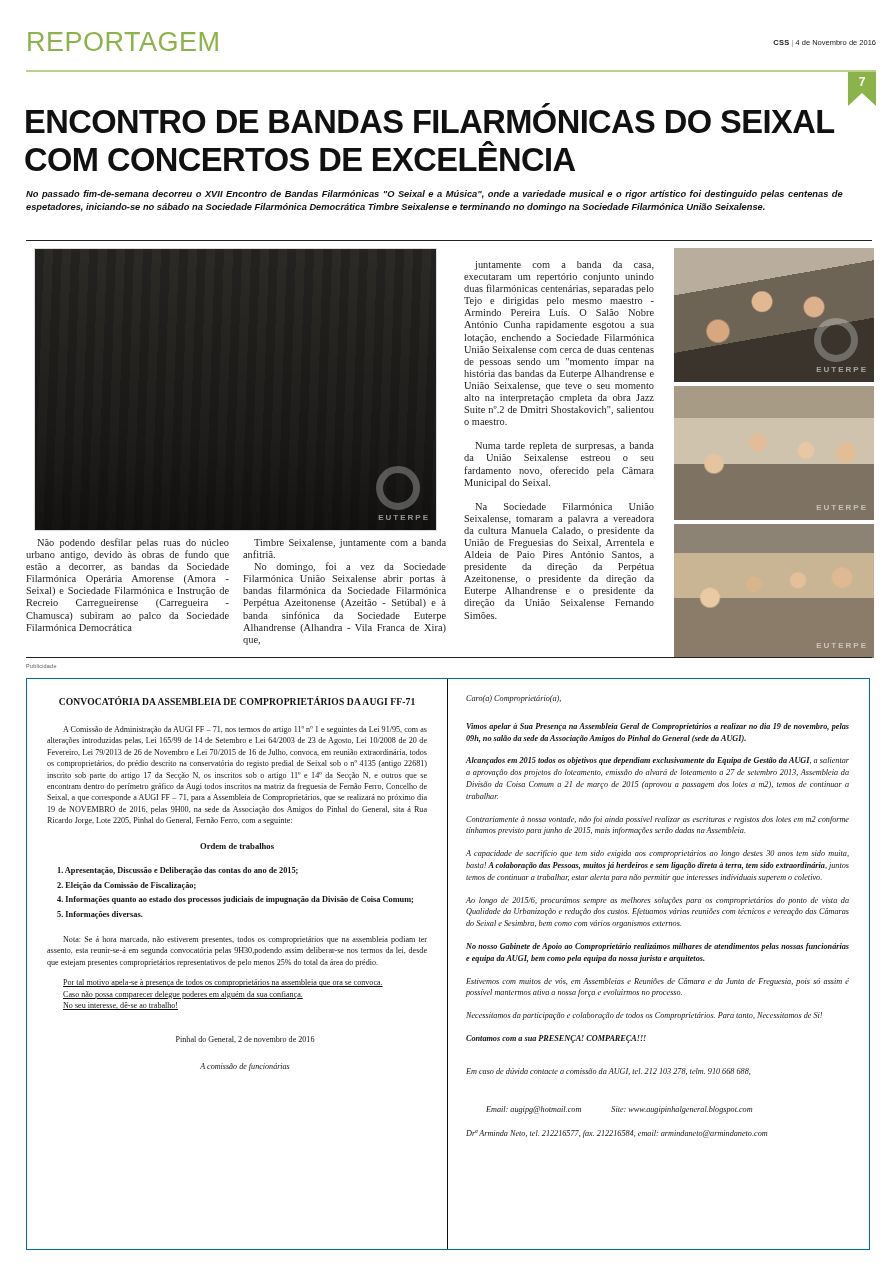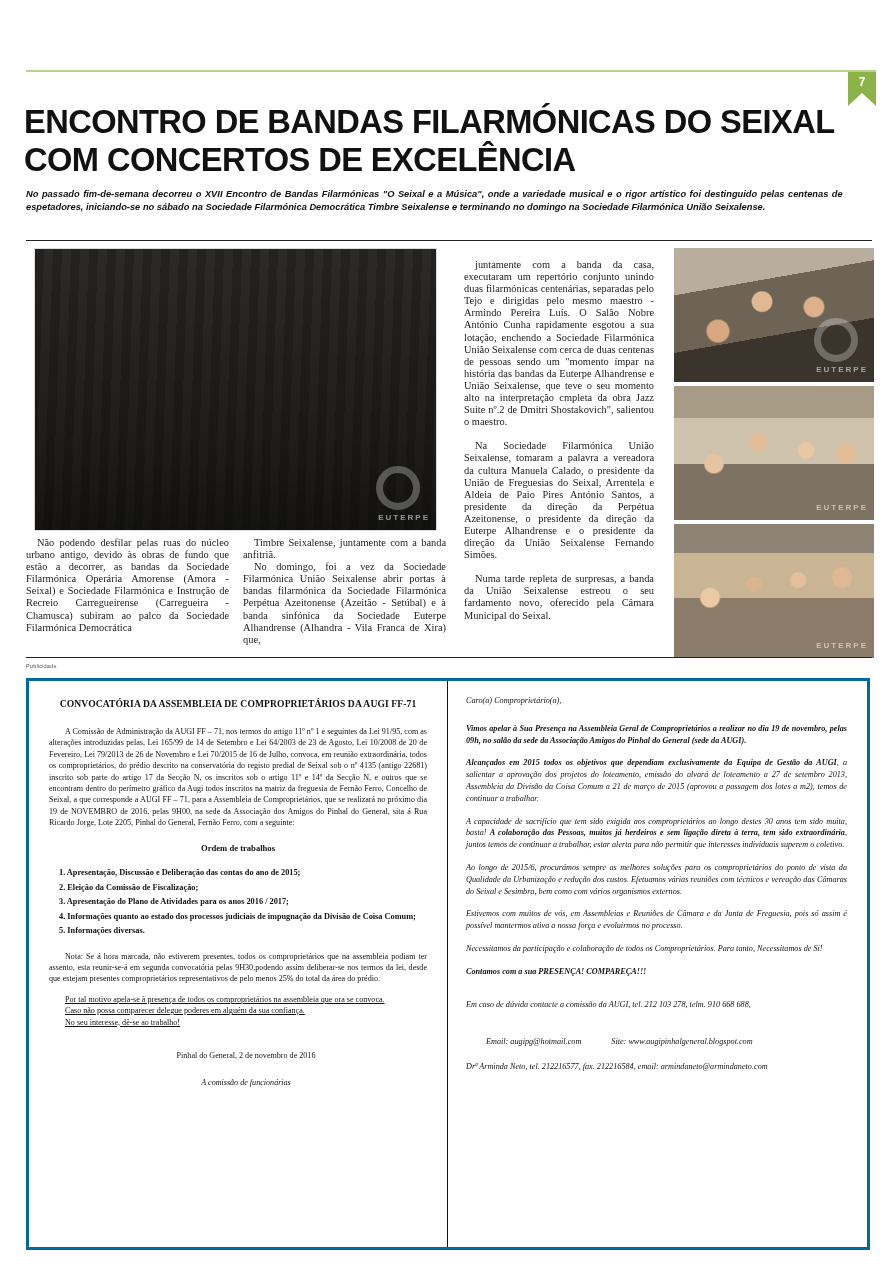--- a/index.html
+++ b/index.html
@@ -246,21 +246,21 @@
     color: #555;
     letter-spacing: .2px;
   }
 
   .ad-box {
     position: absolute;
     left: 26px;
     top: 678px;
     width: 844px;
     height: 572px;
-    border: 3px solid #0369a1;
+    border: 1px solid #0369a1;
     display: flex;
   }
   .ad-left {
     width: 422px;
     padding: 16px 20px 10px 20px;
     border-right: 1px solid #111;
     font-family: "Liberation Serif", serif;
     font-size: 8.1px;
     line-height: 11.4px;
     color: #111;
@@ -322,20 +322,26 @@
     margin-bottom: 13px;
     margin-left: 20px;
   }
   .ad-right .spacer { height: 10px; }
 </style>
 </head>
 <body>
 
 <div class="page">
 
+  <div class="masthead">
+    <div class="section-title">REPORTAGEM</div>
+    <div class="masthead-right">
+      <span class="brand">CSS</span><span class="sep">|</span><span>4 de Novembro de 2016</span>
+    </div>
+  </div>
   <div class="header-rule"></div>
   <div class="page-flag">
     <span class="num">7</span>
   </div>
 
   <div class="headline">
     <div>ENCONTRO DE BANDAS FILARMÓNICAS DO SEIXAL</div>
     <div>COM CONCERTOS DE EXCELÊNCIA</div>
   </div>
 
@@ -346,22 +352,22 @@
   <div class="article">
 
     <div class="photo-main">
       <div class="ph ph-main"></div>
       <div class="wm-ring"></div>
       <div class="wm">EUTERPE</div>
     </div>
 
     <div class="col-text">
       <p>juntamente com a banda da casa, executaram um repertório conjunto unindo duas filarmónicas centenárias, separadas pelo Tejo e dirigidas pelo mesmo maestro - Armindo Pereira Luís. O Salão Nobre António Cunha rapidamente esgotou a sua lotação, enchendo a Sociedade Filarmónica União Seixalense com cerca de duas centenas de pessoas sendo um "momento ímpar na história das bandas da Euterpe Alhandrense e União Seixalense, que teve o seu momento alto na interpretação cmpleta da obra Jazz Suite nº.2 de Dmitri Shostakovich", salientou o maestro.</p>
+      <p>Numa tarde repleta de surpresas, a banda da União Seixalense estreou o seu fardamento novo, oferecido pela Câmara Municipal do Seixal.</p>
       <p>Na Sociedade Filarmónica União Seixalense, tomaram a palavra a vereadora da cultura Manuela Calado, o presidente da União de Freguesias do Seixal, Arrentela e Aldeia de Paio Pires António Santos, a presidente da direção da Perpétua Azeitonense, o presidente da direção da Euterpe Alhandrense e o presidente da direção da União Seixalense Fernando Simões.</p>
-      <p>Numa tarde repleta de surpresas, a banda da União Seixalense estreou o seu fardamento novo, oferecido pela Câmara Municipal do Seixal.</p>
     </div>
 
     <div class="lower-cols">
       <div class="c">
         <p>Não podendo desfilar pelas ruas do núcleo urbano antigo, devido às obras de fundo que estão a decorrer, as bandas da Sociedade Filarmónica Operária Amorense (Amora - Seixal) e Sociedade Filarmónica e Instrução de Recreio Carregueirense (Carregueira - Chamusca) subiram ao palco da Sociedade Filarmónica Democrática</p>
       </div>
       <div class="c">
         <p>Timbre Seixalense, juntamente com a banda anfitriã.</p>
         <p>No domingo, foi a vez da Sociedade Filarmónica União Seixalense abrir portas à bandas filarmónica da Sociedade Filarmónica Perpétua Azeitonense (Azeitão - Setúbal) e à banda sinfónica da Sociedade Euterpe Alhandrense (Alhandra - Vila Franca de Xira) que,</p>
       </div>
@@ -391,21 +397,20 @@
   <div class="ad-box">
 
     <div class="ad-left">
       <div class="ad-title">CONVOCATÓRIA DA ASSEMBLEIA DE COMPROPRIETÁRIOS DA AUGI FF-71</div>
       <p>A Comissão de Administração da AUGI FF – 71, nos termos do artigo 11º nº 1 e seguintes da Lei 91/95, com as alterações introduzidas pelas, Lei 165/99 de 14 de Setembro e Lei 64/2003 de 23 de Agosto, Lei 10/2008 de 20 de Fevereiro, Lei 79/2013 de 26 de Novembro e Lei 70/2015 de 16 de Julho, convoca, em reunião extraordinária, todos os comproprietários, do prédio descrito na conservatória do registo predial de Seixal sob o nº 4135 (antigo 22681) inscrito sob parte do artigo 17 da Secção N, os inscritos sob o artigo 11º e 14º da Secção N, e outros que se encontram dentro do perímetro gráfico da Augi todos inscritos na matriz da freguesia de Fernão Ferro, Concelho de Seixal, a que corresponde a AUGI FF – 71, para a Assembleia de Comproprietários, que se realizará no próximo dia 19 de NOVEMBRO de 2016, pelas 9H00, na sede da Associação dos Amigos do Pinhal do General, sita á Rua Ricardo Jorge, Lote 2205, Pinhal do General, Fernão Ferro, com a seguinte:</p>
 
       <div class="ordem">Ordem de trabalhos</div>
       <ul class="ordem-list">
         <li>1. Apresentação, Discussão e Deliberação das contas do ano de 2015;</li>
         <li>2. Eleição da Comissão de Fiscalização;</li>
-        <li>3. Apresentação do Plano de Atividades para os anos 2016 / 2017;</li>
         <li>4. Informações quanto ao estado dos processos judiciais de impugnação da Divisão de Coisa Comum;</li>
         <li>5. Informações diversas.</li>
       </ul>
 
       <p class="nota">Nota: Se á hora marcada, não estiverem presentes, todos os comproprietários que na assembleia podiam ter assento, esta reunir-se-á em segunda convocatória pelas 9H30,podendo assim deliberar-se nos termos da lei, desde que estejam presentes comproprietários representativos de pelo menos 25% do total da área do prédio.</p>
 
       <p class="plain-block">
         <span class="ln">Por tal motivo apela-se à presença de todos os comproprietários na assembleia que ora se convoca.</span>
         <span class="ln">Caso não possa comparecer delegue poderes em alguém da sua confiança.</span>
         <span class="ln">No seu interesse, dê-se ao trabalho!</span>
@@ -415,25 +420,27 @@
       <p class="sig">A comissão de funcionárias</p>
     </div>
 
     <div class="ad-right">
       <p class="greeting">Caro(a) Comproprietário(a),</p>
 
       <p class="b">Vimos apelar à Sua Presença na Assembleia Geral de Comproprietários a realizar no dia 19 de novembro, pelas 09h, no salão da sede da Associação Amigos do Pinhal do General (sede da AUGI).</p>
 
       <p><span class="b">Alcançados em 2015 todos os objetivos que dependiam exclusivamente da Equipa de Gestão da AUGI</span><span>, a salientar a aprovação dos projetos do loteamento, emissão do alvará de loteamento a 27 de setembro 2013, Assembleia da Divisão da Coisa Comum a 21 de março de 2015 (aprovou a passagem dos lotes a m2), temos de continuar a trabalhar.</span></p>
 
+      <p>Contrariamente à nossa vontade, não foi ainda possível realizar as escrituras e registos dos lotes em m2 conforme tínhamos previsto para junho de 2015, mais informações serão dadas na Assembleia.</p>
 
       <p><span>A capacidade de sacrifício que tem sido exigida aos comproprietários ao longo destes 30 anos tem sido muita, basta! </span><span class="b">A colaboração das Pessoas, muitos já herdeiros e sem ligação direta à terra, tem sido extraordinária</span><span>, juntos temos de continuar a trabalhar, estar alerta para não permitir que interesses individuais superem o coletivo.</span></p>
 
       <p>Ao longo de 2015/6, procurámos sempre as melhores soluções para os comproprietários do ponto de vista da Qualidade da Urbanização e redução dos custos. Efetuamos várias reuniões com técnicos e vereação das Câmaras do Seixal e Sesimbra, bem como com vários organismos externos.</p>
 
+      <p class="b">No nosso Gabinete de Apoio ao Comproprietário realizámos milhares de atendimentos pelas nossas funcionárias e equipa da AUGI, bem como pela equipa da nossa jurista e arquitetos.</p>
 
       <p>Estivemos com muitos de vós, em Assembleias e Reuniões de Câmara e da Junta de Freguesia, pois só assim é possível mantermos ativa a nossa força e evoluirmos no processo.</p>
 
       <p>Necessitamos da participação e colaboração de todos os Comproprietários. Para tanto, Necessitamos de Si!</p>
 
       <p class="b">Contamos com a sua PRESENÇA! COMPAREÇA!!!</p>
 
       <div class="spacer"></div>
 
       <p class="contact">Em caso de dúvida contacte a comissão da AUGI, tel. 212 103 278, telm. 910 668 688,</p>

